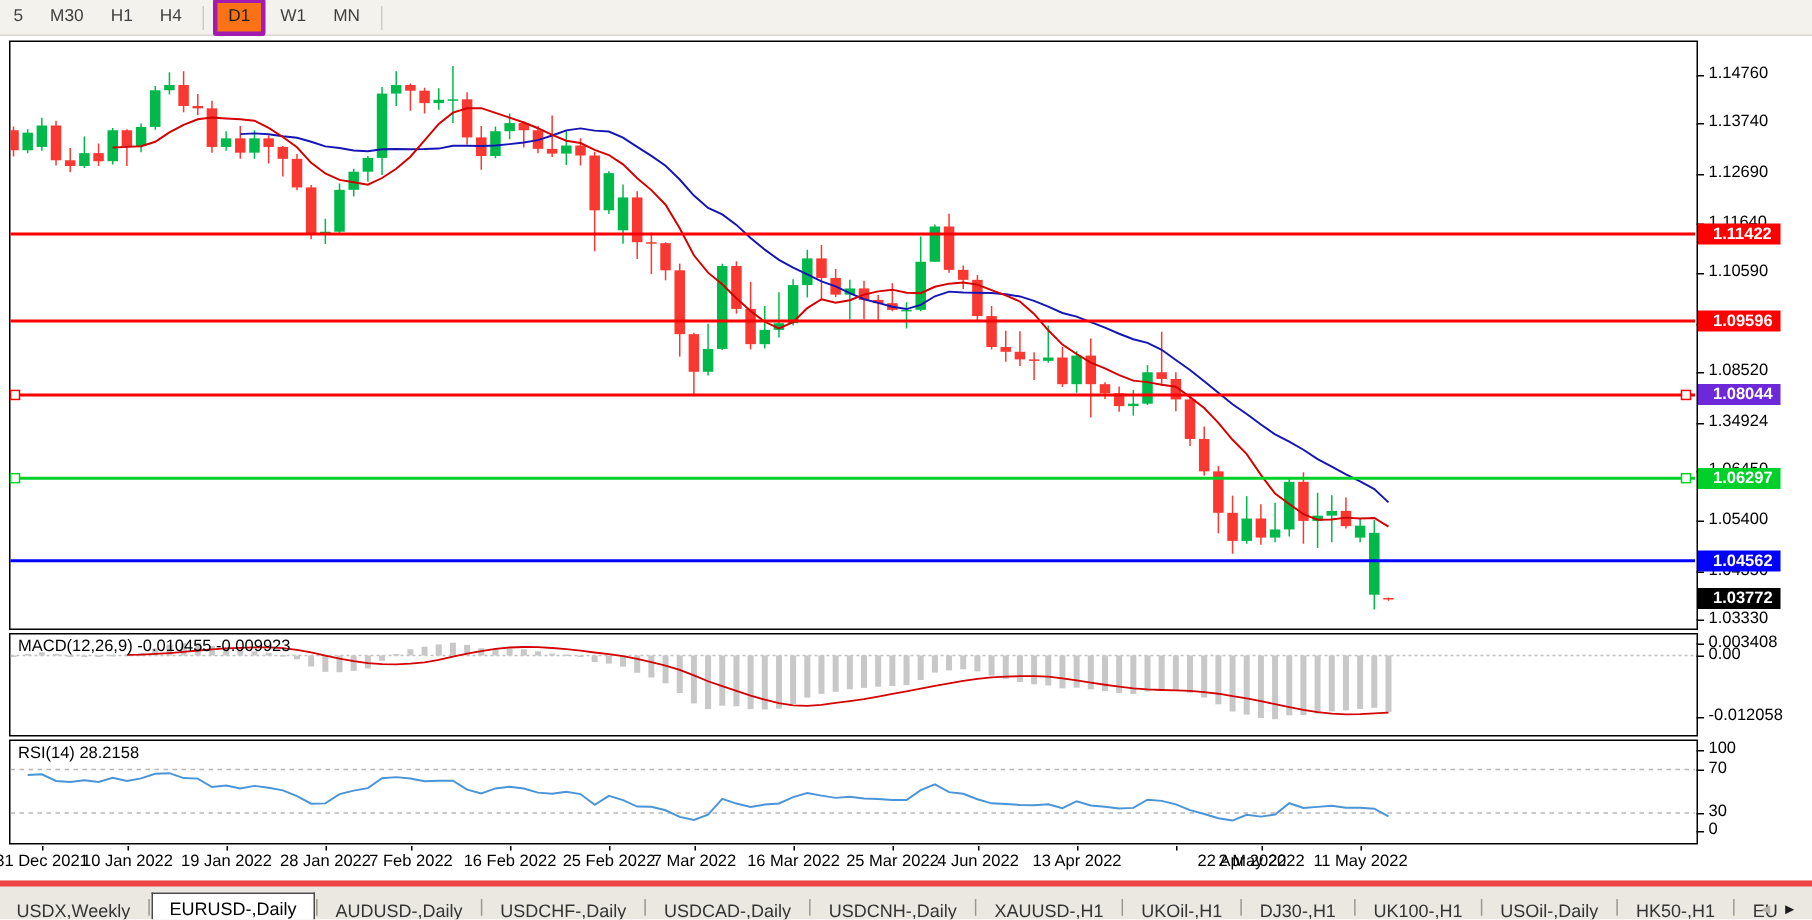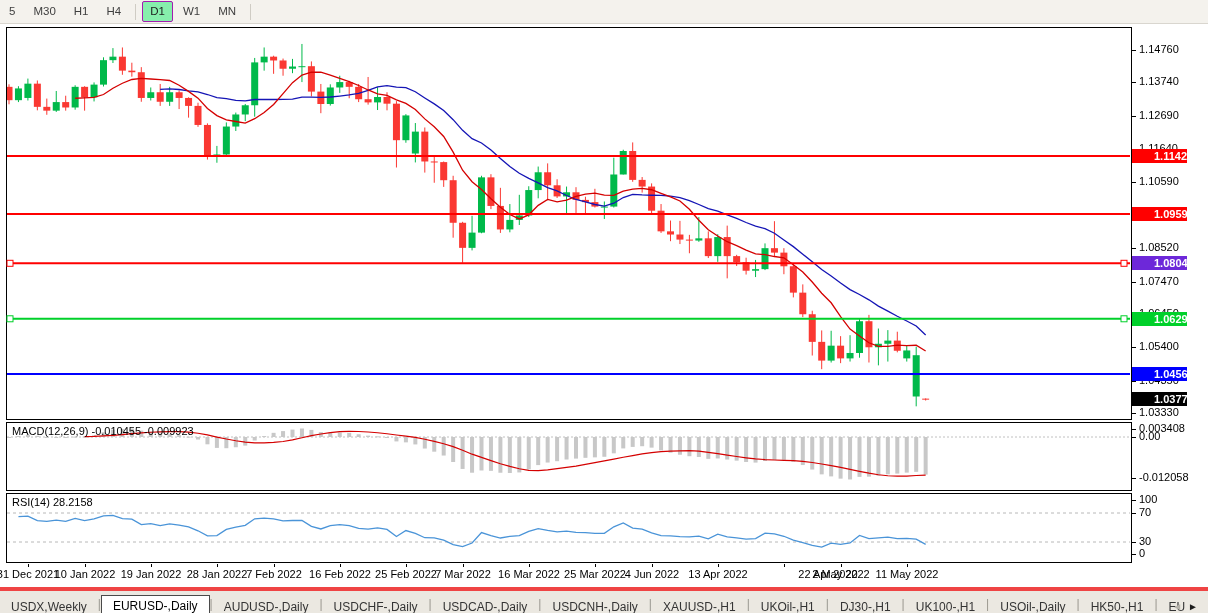--- a/index.html
+++ b/index.html
@@ -3,39 +3,39 @@
 <meta charset="utf-8">
 <style>
   html,body{margin:0;padding:0;background:#fff;}
   #app{position:relative;width:1208px;height:613px;background:#ffffff;
        font-family:"Liberation Sans",sans-serif;overflow:hidden;-webkit-font-smoothing:antialiased;}
   
   #toolbar{position:absolute;left:0;top:0;width:1208px;height:23px;background:#f4f2ed;
            border-bottom:1px solid #d9d6cf;display:flex;align-items:center;z-index:5;}
   .tf-btn{height:19px;line-height:19px;padding:0 7px;margin:0 1px;font-size:11.5px;color:#3f3f3f;
           border:1px solid transparent;border-radius:2px;cursor:default;}
-  .tf-btn.active{background:#86efac;border:1px solid #a21caf;color:#1d1d1d;text-align:right;}
+  .tf-btn.active{background:#f97316;border:3px solid #a21caf;color:#1d1d1d;text-align:right;}
   .tb-sep{width:1px;height:16px;background:#cfccc4;margin:0 5px;}
   
   .panel{position:absolute;left:6px;width:1126px;background:#fff;border:1px solid #000;
          box-sizing:border-box;z-index:1;}
   #main-panel{top:27px;height:393px;}
   #macd-panel{top:422px;height:69px;}
   #rsi-panel{top:493px;height:70px;}
   #date-strip{position:absolute;left:6px;top:564px;width:1126px;height:22px;background:#fff;z-index:1;}
   #chart-svg{position:absolute;left:0;top:0;z-index:2;pointer-events:none;}
   
   .chart-title{position:absolute;left:14px;top:32px;z-index:4;font-size:12px;font-weight:700;color:#000;}
   .chart-title .tri{font-size:9px;margin-right:7px;position:relative;top:-1px;}
   .ind-label{position:absolute;left:12px;z-index:4;font-size:11px;color:#000;}
   
   .axis-text{position:absolute;font-size:11px;color:#000;white-space:nowrap;z-index:3;}
   .tickdash{position:absolute;width:5px;height:1px;background:#000;left:1131px;z-index:3;}
   .pricebox{position:absolute;left:1132px;width:55px;height:14px;z-index:4;color:#fff;
-            font-size:11px;font-weight:700;line-height:14px;padding-left:22px;box-sizing:border-box;}
+            font-size:11px;font-weight:700;line-height:14px;padding-left:10px;box-sizing:border-box;}
   
   .date-label{position:absolute;top:568px;font-size:11px;color:#000;transform:translateX(-50%);z-index:3;white-space:nowrap;}
   .date-tick{position:absolute;top:564px;width:1px;height:3px;background:#000;z-index:3;}
   
   #tabbar{position:absolute;left:0;top:587px;width:1208px;height:26px;background:#ebe8e1;
           border-top:4px solid #ef4444;display:flex;align-items:flex-end;z-index:5;font-size:12px;color:#343434;}
   .tab{height:20px;line-height:20px;padding:0 11px;white-space:nowrap;cursor:default;}
   .tab.active{background:#fff;border:1px solid #4a4a4a;border-bottom:none;height:21px;line-height:21px;
               margin-bottom:0;font-weight:400;color:#000;}
   .tab-sep{color:#9b9890;align-self:center;padding:0 0;}
@@ -410,21 +410,21 @@
       <div class="axis-text" style="left:1139px;top:109px">1.12690</div>
       <div class="tickdash" style="top:149px"></div>
       <div class="axis-text" style="left:1139px;top:142px">1.11640</div>
       <div class="tickdash" style="top:182px"></div>
       <div class="axis-text" style="left:1139px;top:175px">1.10590</div>
       <div class="tickdash" style="top:216px"></div>
       <div class="axis-text" style="left:1139px;top:209px">1.09540</div>
       <div class="tickdash" style="top:248px"></div>
       <div class="axis-text" style="left:1139px;top:241px">1.08520</div>
       <div class="tickdash" style="top:282px"></div>
-      <div class="axis-text" style="left:1139px;top:275px">1.07470</div>
+      <div class="axis-text" style="left:1139px;top:275px">1.34924</div>
       <div class="tickdash" style="top:314px"></div>
       <div class="axis-text" style="left:1139px;top:307px">1.06450</div>
       <div class="tickdash" style="top:347px"></div>
       <div class="axis-text" style="left:1139px;top:340px">1.05400</div>
       <div class="tickdash" style="top:381px"></div>
       <div class="axis-text" style="left:1139px;top:374px">1.04350</div>
       <div class="tickdash" style="top:413px"></div>
       <div class="axis-text" style="left:1139px;top:406px">1.03330</div>
       <div class="tickdash" style="top:429px"></div>
       <div class="axis-text" style="left:1139px;top:422px">0.003408</div>

